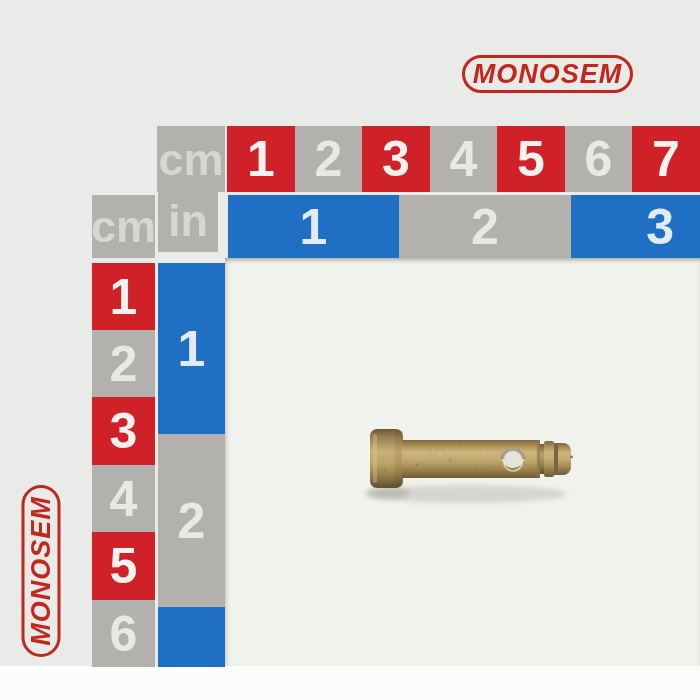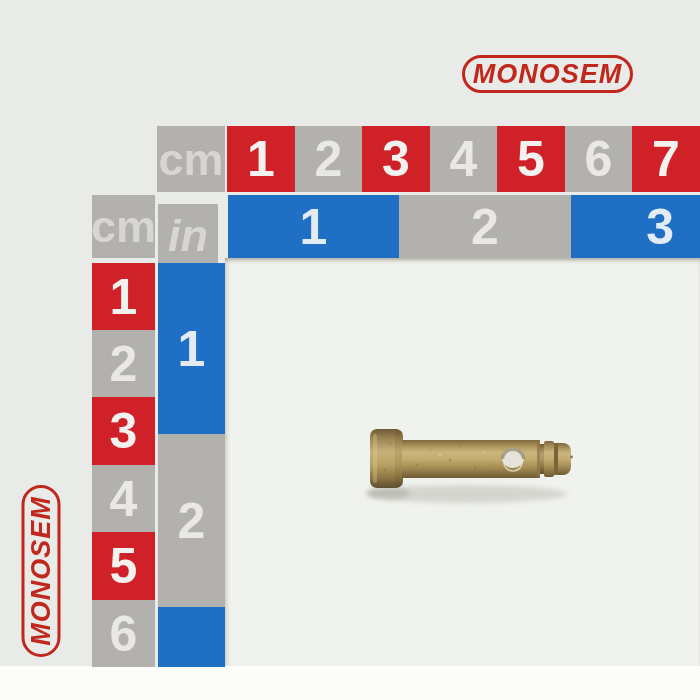--- a/index.html
+++ b/index.html
@@ -61,21 +61,21 @@
   <div class="cell gray unit" style="left:157px;top:126px;width:68px;height:66px;">cm</div>
   <div class="cell red" style="left:227px;top:126px;width:68px;height:66px;">1</div>
   <div class="cell gray" style="left:295px;top:126px;width:67px;height:66px;">2</div>
   <div class="cell red" style="left:362px;top:126px;width:68px;height:66px;">3</div>
   <div class="cell gray" style="left:430px;top:126px;width:67px;height:66px;">4</div>
   <div class="cell red" style="left:497px;top:126px;width:68px;height:66px;">5</div>
   <div class="cell gray" style="left:565px;top:126px;width:67px;height:66px;">6</div>
   <div class="cell red" style="left:632px;top:126px;width:68px;height:66px;">7</div>
 
   <div class="cell gray unit" style="left:92px;top:195px;width:63px;height:63px;">cm</div>
-  <div class="cell gray unit" style="left:158px;top:204px;width:60px;height:63px;font-style:italic;">in</div>
+  <div class="cell gray unit" style="left:158px;top:189px;width:60px;height:63px;">in</div>
   <div class="cell blue" style="left:228px;top:195px;width:171px;height:63px;">1</div>
   <div class="cell gray" style="left:399px;top:195px;width:172px;height:63px;">2</div>
   <div class="cell blue nudge-right" style="left:571px;top:195px;width:129px;height:63px;">3</div>
 
   <div class="cell red" style="left:92px;top:263px;width:63px;height:67px;">1</div>
   <div class="cell gray" style="left:92px;top:330px;width:63px;height:67px;">2</div>
   <div class="cell red" style="left:92px;top:397px;width:63px;height:68px;">3</div>
   <div class="cell gray" style="left:92px;top:465px;width:63px;height:67px;">4</div>
   <div class="cell red" style="left:92px;top:532px;width:63px;height:68px;">5</div>
   <div class="cell gray" style="left:92px;top:600px;width:63px;height:67px;">6</div>

